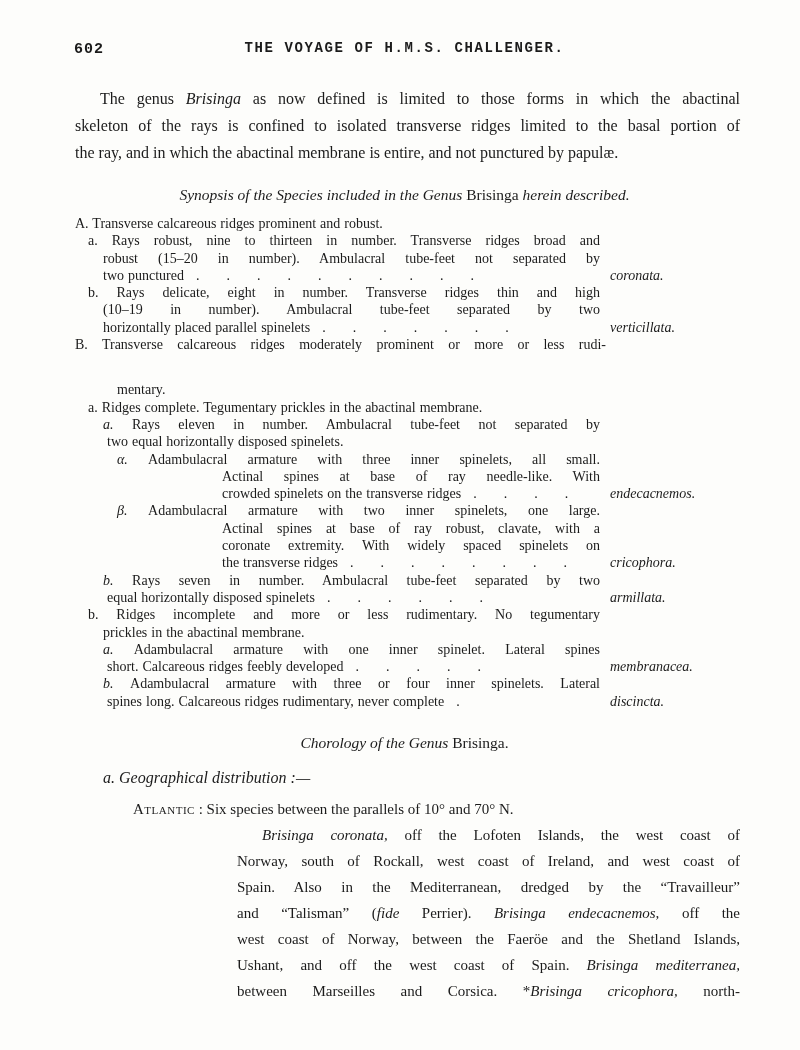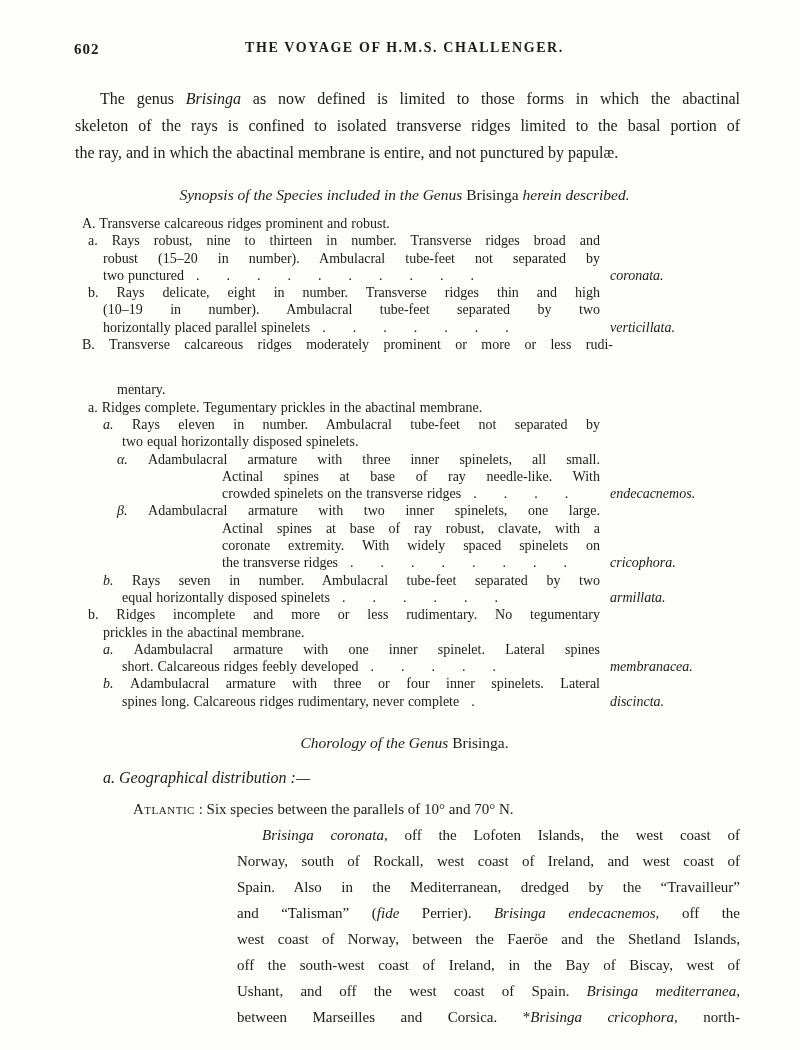--- a/index.html
+++ b/index.html
@@ -11,47 +11,47 @@
     color:#1b1b1b;
     font-family:"Liberation Serif","DejaVu Serif",serif;
     padding:40px 60px 0 69px;
     overflow:hidden;
   }
   .it{font-style:italic;}
   .rm{font-style:normal;}
   .sc{font-variant:small-caps;letter-spacing:.5px;}
 
   
-  .hdr{position:relative;height:20px;}
+  .hdr{position:relative;height:20px;font-family:Liberation Mono, monospace;}
   .pageno{position:absolute;left:5px;top:1px;font-weight:700;font-size:15px;letter-spacing:1px;}
   .runtitle{text-align:center;font-weight:700;font-size:14px;letter-spacing:1.6px;}
 
   
   .intro{margin:25px 0 0 6px;width:665px;font-size:16px;line-height:27px;}
   .pline{text-align:justify;text-align-last:justify;}
   .pline.end{text-align:left;text-align-last:auto;}
   .pline.ind{text-indent:25px;}
 
   
   .synhead{margin-top:18px;text-align:center;font-style:italic;font-size:15.5px;line-height:22px;font-family:Liberation Serif, serif;}
 
   
   .synlist{margin-top:9px;font-size:14px;line-height:17.3px;width:671px;word-spacing:.5px;}
   .sline{display:flex;align-items:baseline;}
   .sline .txt{flex:0 0 auto;}
   .sline .leaders{flex:1 1 0;min-width:0;overflow:hidden;white-space:nowrap;letter-spacing:27px;padding-left:12px;}
   .sline .species{flex:0 0 130px;font-style:italic;white-space:pre;font-family:Liberation Serif, serif;}
   .sline.nosp{display:block;text-align:justify;text-align-last:justify;}
   .sline.nosp.end{text-align:left;text-align-last:auto;width:auto !important;}
-  .l0{margin-left:13px;}   .nosp.l0{width:531px;}
+  .l0{margin-left:6px;}   .nosp.l0{width:531px;}
   .l0c{margin-left:48px;} .nosp.l0c{width:483px;margin-top:28px;}
   .l1{margin-left:19px;}  .nosp.l1{width:512px;}
   .l1c{margin-left:34px;} .nosp.l1c{width:497px;}
   .l2{margin-left:34px;}  .nosp.l2{width:497px;}
-  .l2c{margin-left:53px;} .nosp.l2c{width:478px;}
+  .l2c{margin-left:38px;} .nosp.l2c{width:478px;}
   .l3{margin-left:48px;}  .nosp.l3{width:483px;}
   .l3c{margin-left:153px;}.nosp.l3c{width:378px;}
 
   
   .chorhead{margin-top:22px;text-align:center;font-style:italic;font-size:15.5px;line-height:22px;}
   .subhead{margin:13px 0 0 34px;font-style:italic;font-size:16px;line-height:22px;}
   .atl{margin:7px 0 0 168px;width:503px;font-size:15px;line-height:26px;}
   .pline.hang{margin-left:-104px;}
 </style>
 </head>
@@ -214,18 +214,17 @@
 
   <div class="subhead"><span>a. Geographical distribution :—</span></div>
 
   <div class="atl">
     <div class="pline hang end"><span class="runs"><span class="sc">Atlantic</span><span> : Six species between the parallels of 10° and 70° N.</span></span></div>
       <div class="pline ind"><span class="runs"><span class="it">Brisinga coronata,</span><span> off the Lofoten Islands, the west coast of</span></span></div>
       <div class="pline"><span class="runs"><span>Norway, south of Rockall, west coast of Ireland, and west coast of</span></span></div>
       <div class="pline"><span class="runs"><span>Spain. Also in the Mediterranean, dredged by the “Travailleur”</span></span></div>
       <div class="pline"><span class="runs"><span>and “Talisman” (</span><span class="it">fide</span><span> Perrier). </span><span class="it">Brisinga endecacnemos,</span><span> off the</span></span></div>
       <div class="pline"><span class="runs"><span>west coast of Norway, between the Faeröe and the Shetland Islands,</span></span></div>
-      <div class="pline"><span class="runs"><span>off the south-west coast of Ireland, in the Bay of Biscay, west of</span></span></div>
       <div class="pline"><span class="runs"><span>Ushant, and off the west coast of Spain. </span><span class="it">Brisinga mediterranea,</span></span></div>
       <div class="pline"><span class="runs"><span>between Marseilles and Corsica. *</span><span class="it">Brisinga cricophora,</span><span> north-</span></span></div>
   </div>
 
 </div>
 
 </body></html>

